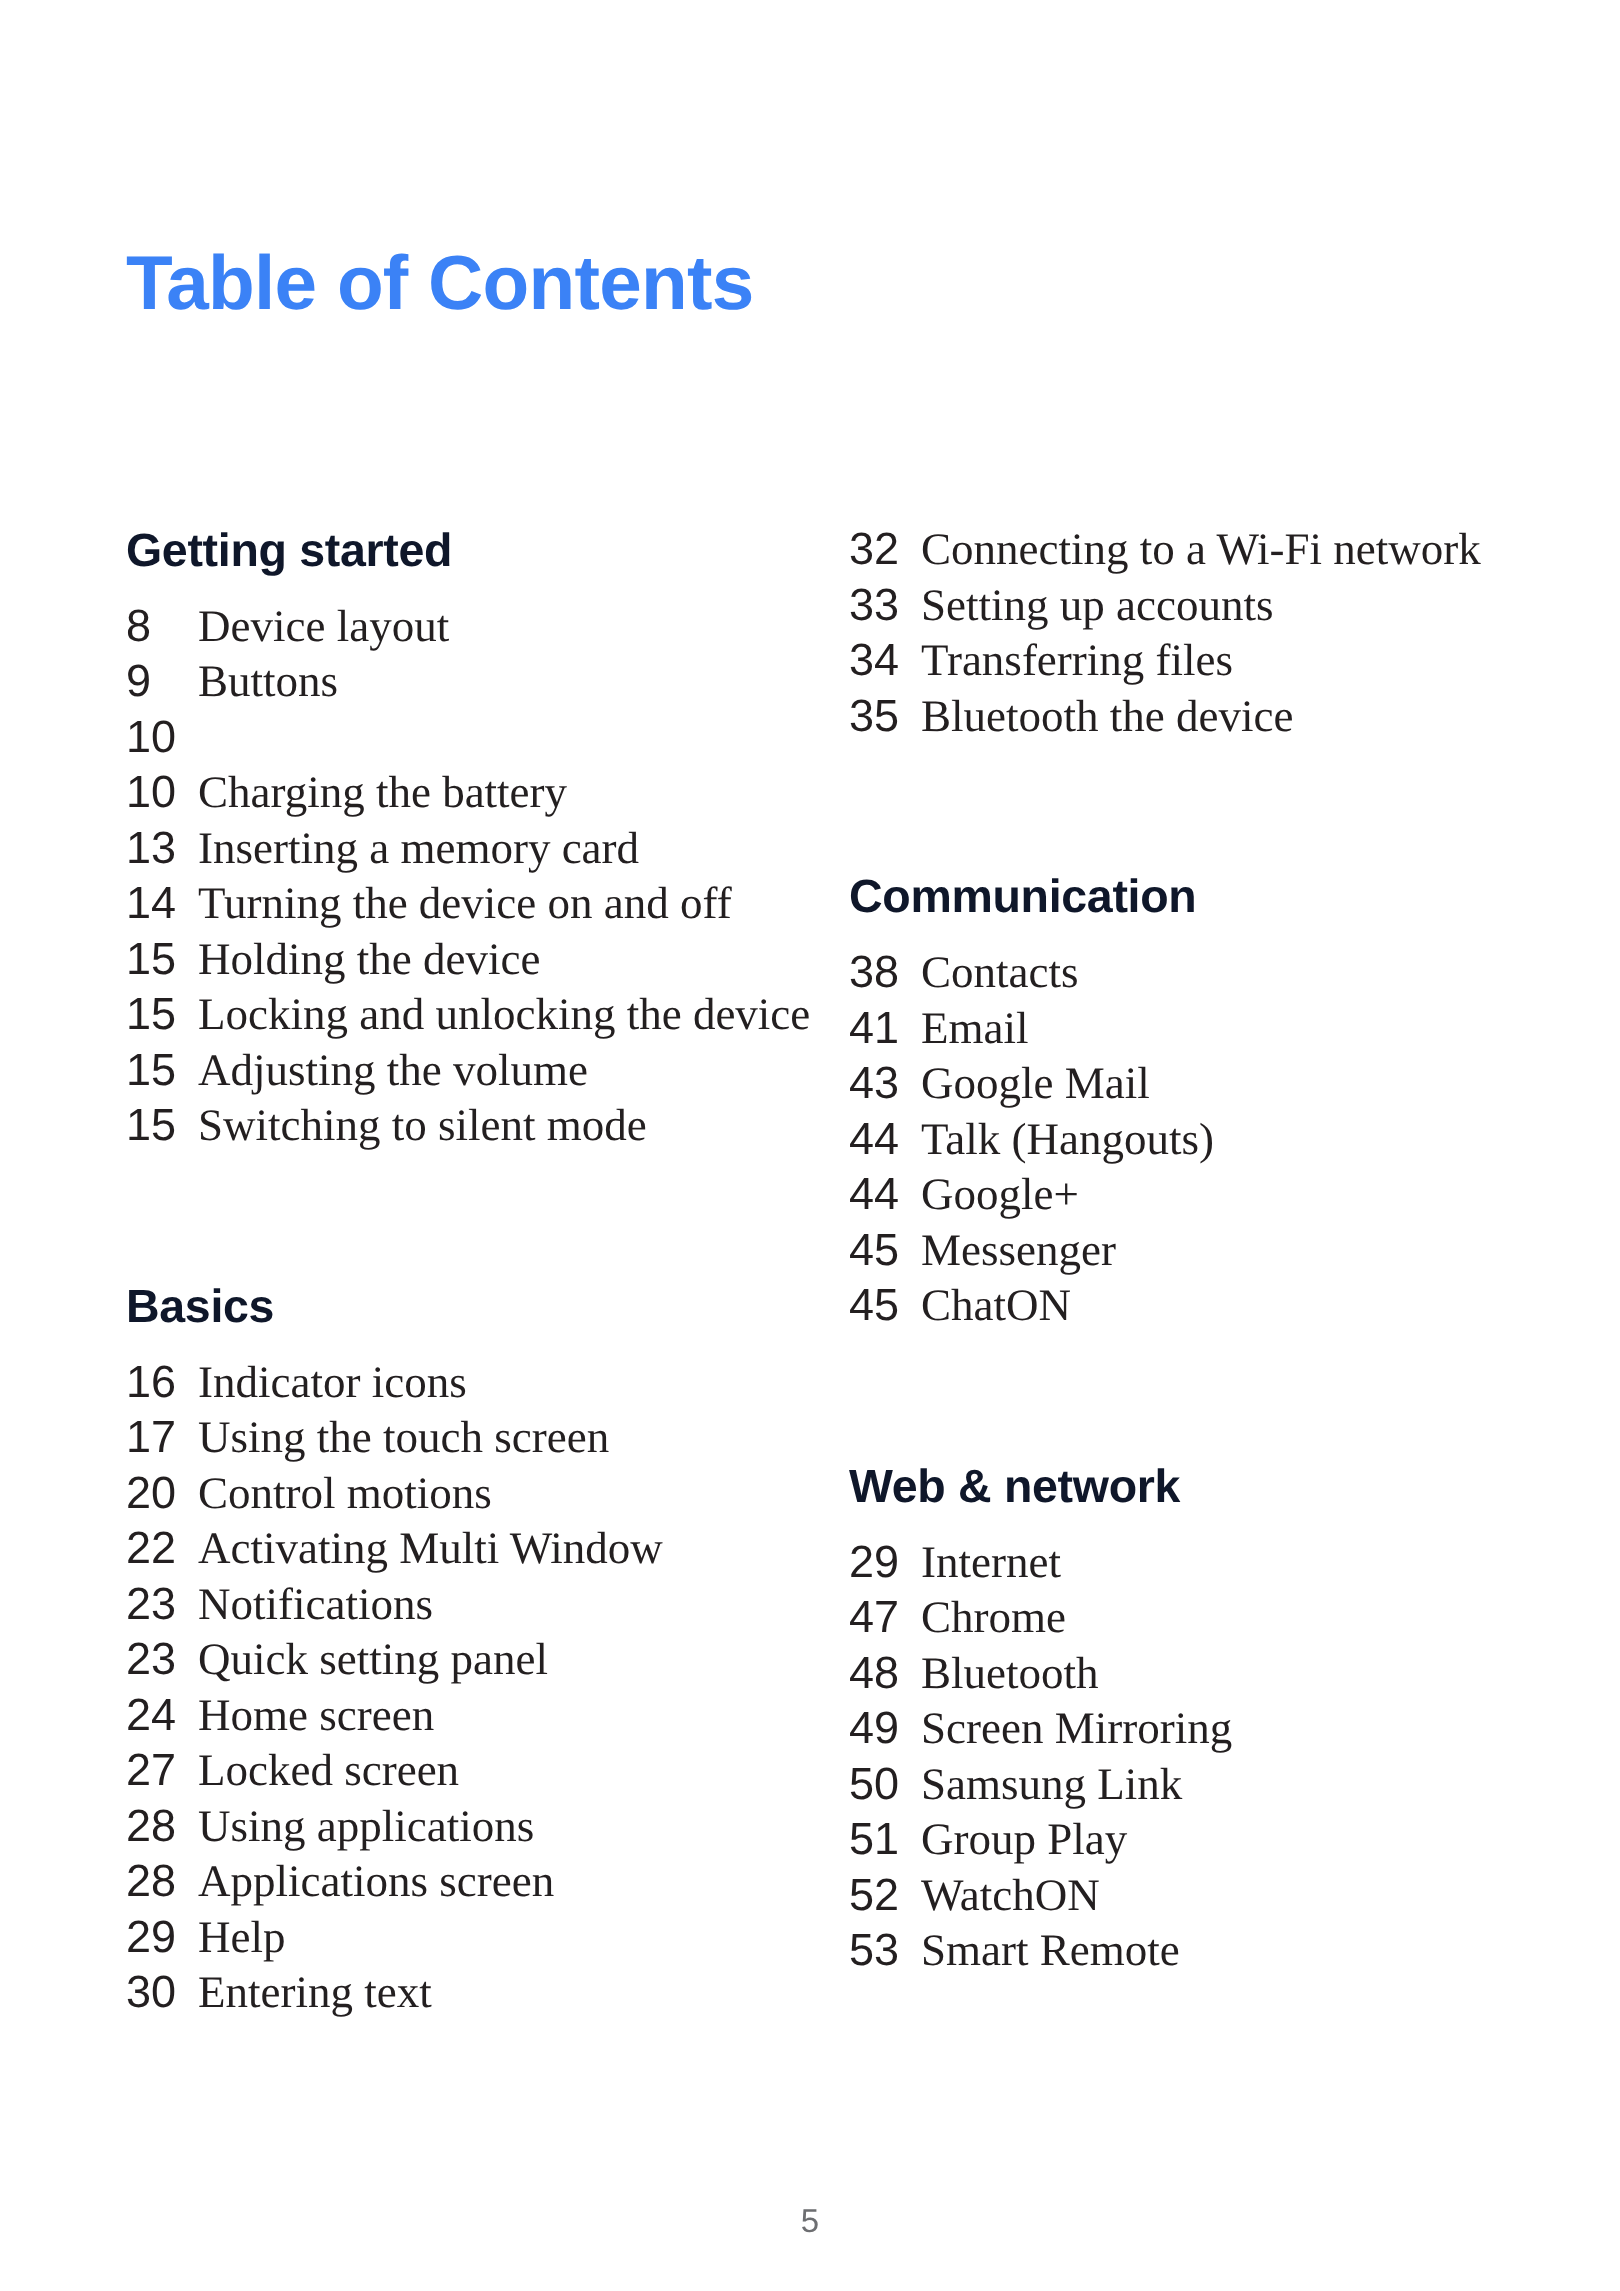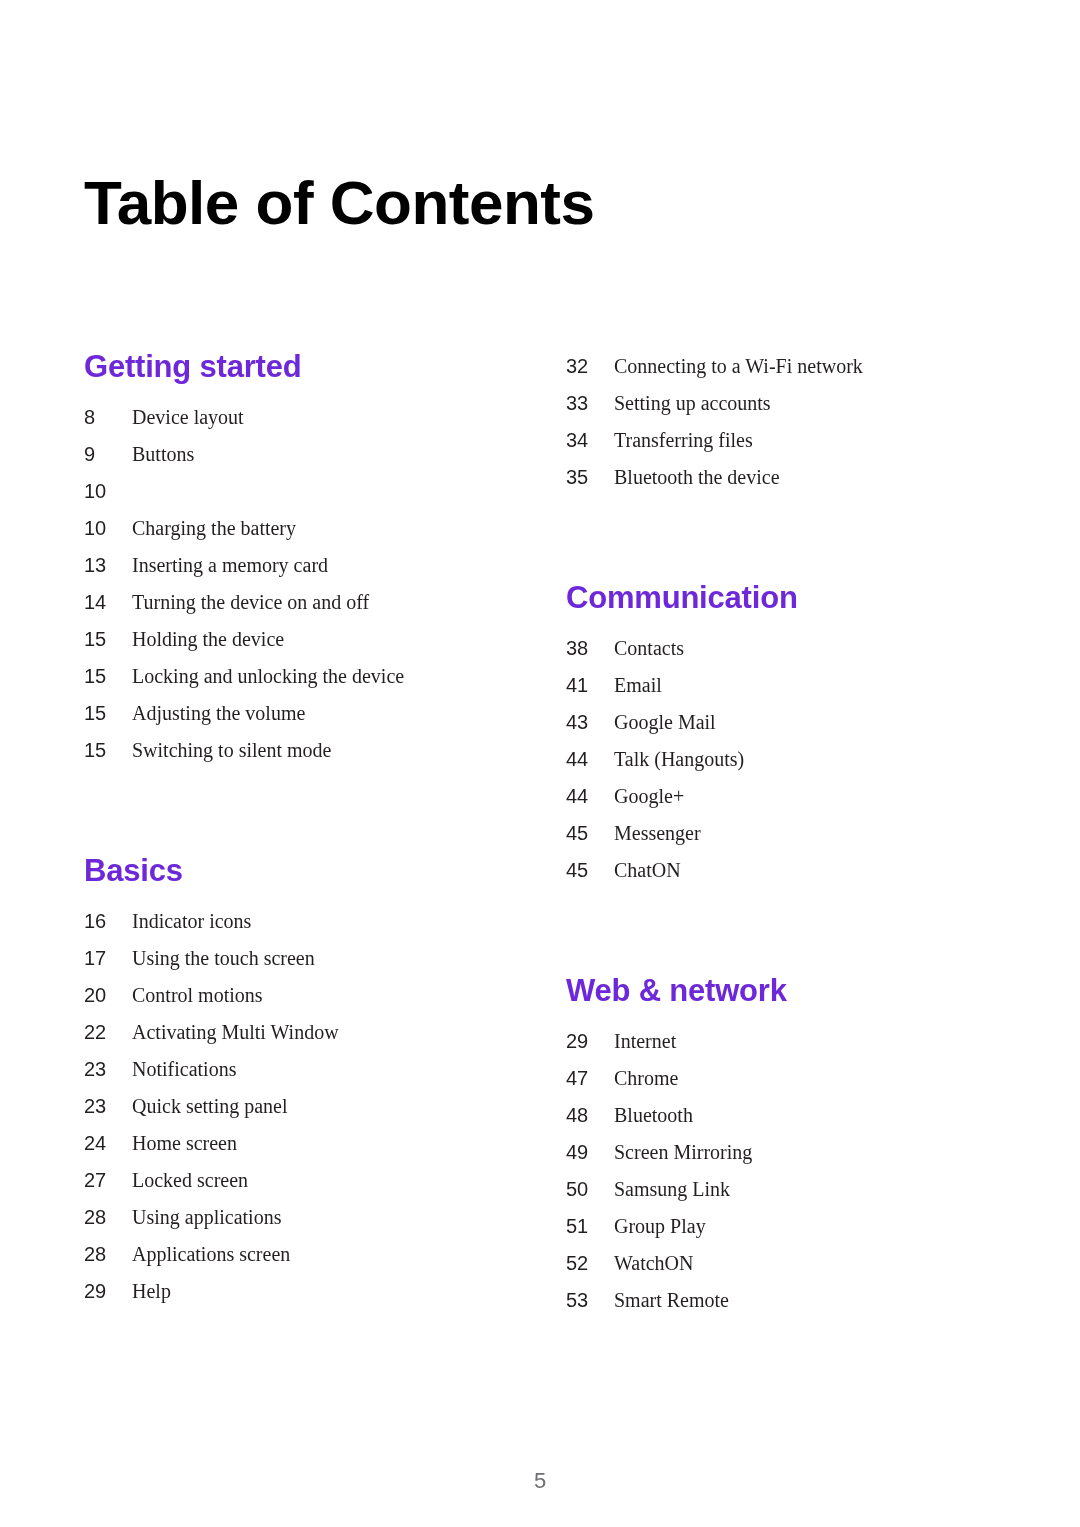--- a/index.html
+++ b/index.html
@@ -19,23 +19,23 @@
     position: absolute;
     inset: 0;
     background: #ffffff;
   }
 
   
   .page-title {
     position: absolute;
     left: 84px;
     top: 128px;
-    font-size: 62px;
+    font-size: 51px;
     font-weight: bold;
-    color: #000000;
+    color: #3b82f6;
     letter-spacing: -0.5px;
     line-height: 1.05;
     white-space: nowrap;
   }
 
   
   .columns {
     position: absolute;
     left: 0;
     top: 348px;
@@ -48,38 +48,38 @@
   .column-left  { left: 84px;  width: 460px; }
   .column-right { left: 566px; width: 440px; }
 
   
   .section { margin-bottom: 0; }
   .section + .section { margin-top: 83px; }
 
   .section-heading {
     font-size: 31px;
     font-weight: bold;
-    color: #6d28d9;
+    color: #0f172a;
     letter-spacing: -0.2px;
     line-height: 1.2;
     margin: 0 0 14px 0;
     white-space: nowrap;
   }
 
   
   .toc-list {
     list-style: none;
     margin: 0;
     padding: 0;
   }
   .toc-entry {
     display: flex;
     align-items: baseline;
     height: 37px;
-    font-size: 20px;
+    font-size: 30px;
     color: #231f20;
     line-height: 37px;
     white-space: nowrap;
   }
   .toc-page {
     width: 48px;
     flex: 0 0 48px;
     text-align: left;
   }
   .toc-label {
@@ -191,20 +191,24 @@
               <span class="toc-label">Using applications</span>
             </li>
             <li class="toc-entry">
               <span class="toc-page">28</span>
               <span class="toc-label">Applications screen</span>
             </li>
             <li class="toc-entry">
               <span class="toc-page">29</span>
               <span class="toc-label">Help</span>
             </li>
+            <li class="toc-entry">
+              <span class="toc-page">30</span>
+              <span class="toc-label">Entering text</span>
+            </li>
           </ul>
         </div>
       </div>
     <div class="column column-right">
         <div class="section no-heading">
           <ul class="toc-list">
             <li class="toc-entry">
               <span class="toc-page">32</span>
               <span class="toc-label">Connecting to a Wi-Fi network</span>
             </li>

